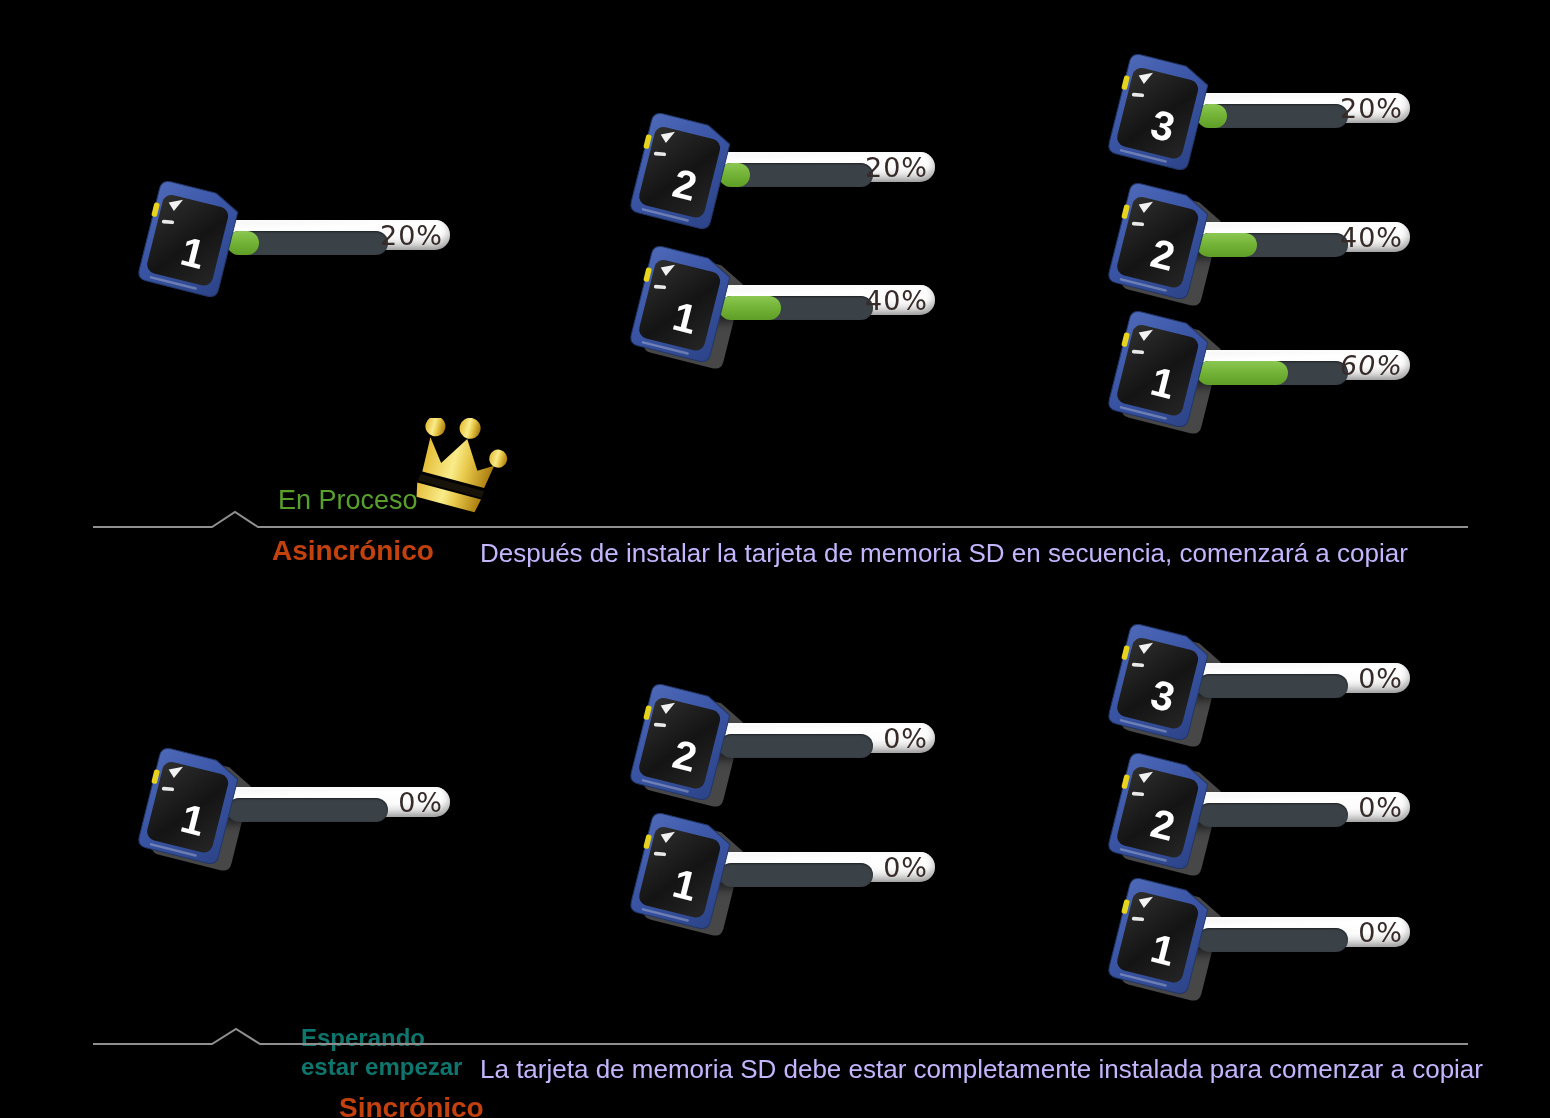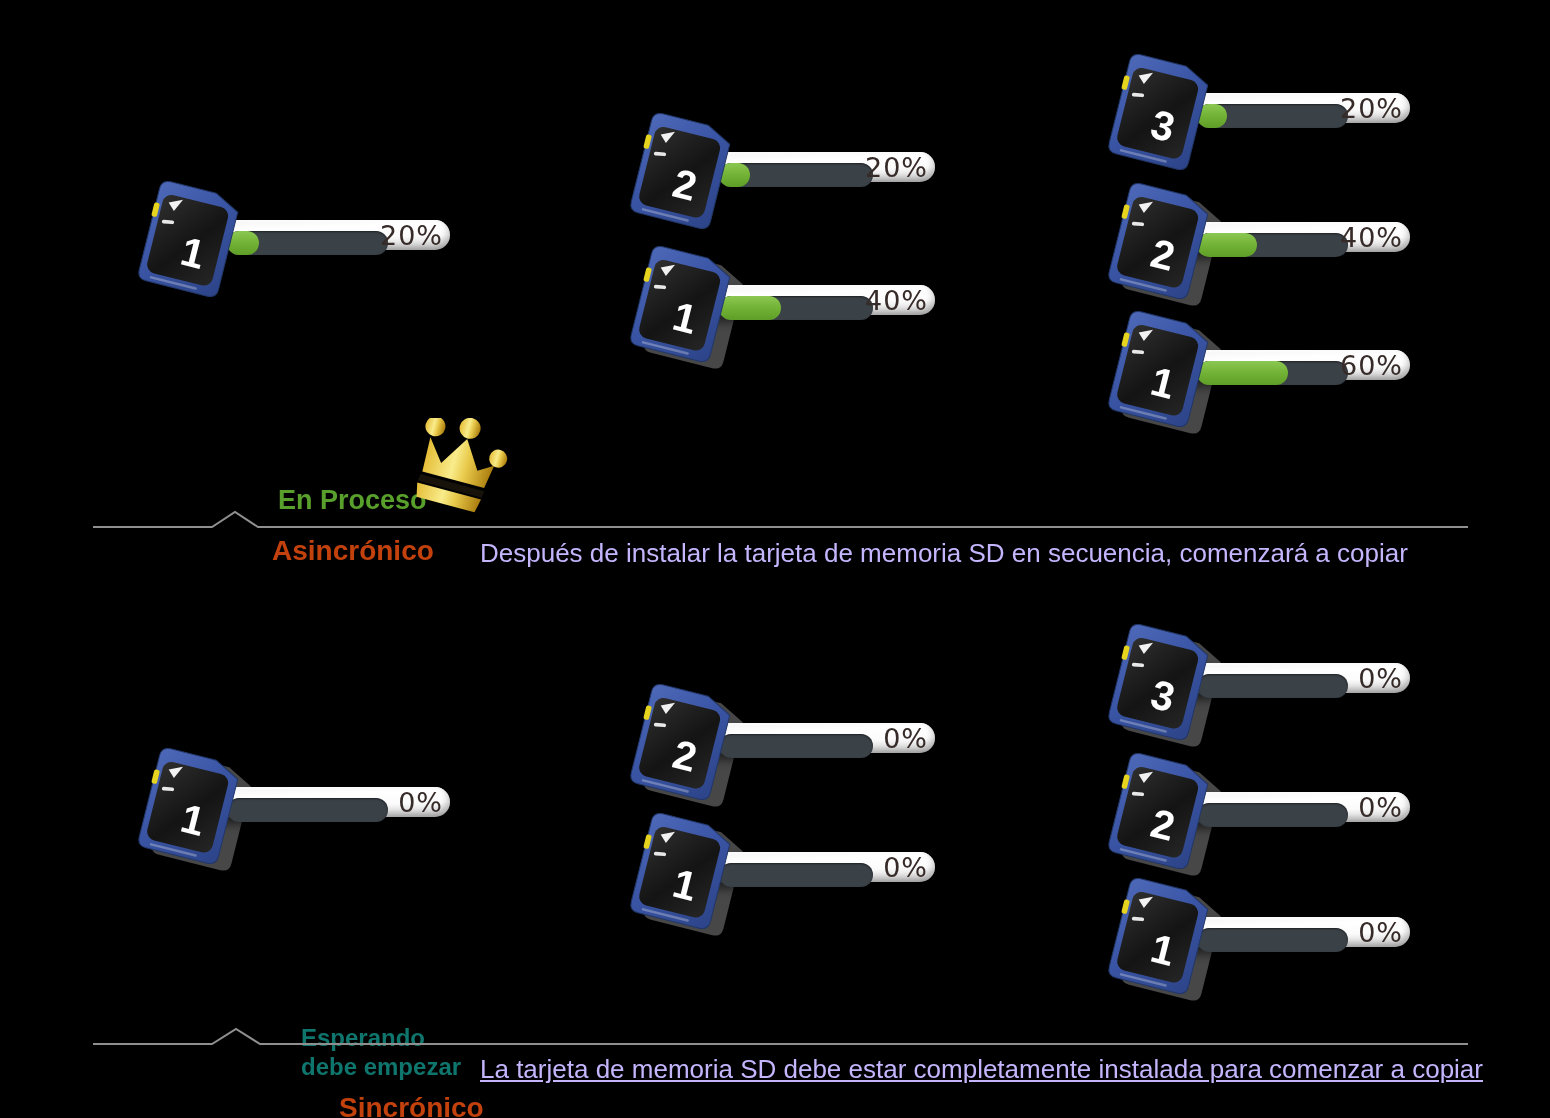--- a/index.html
+++ b/index.html
@@ -38,29 +38,29 @@
   .card-arrow{fill:#f2f2f2;}
   .card-dash{fill:#e8e8e8;}
   .card-tab{fill:#e7d41f;}
   .card-ridge{stroke:rgba(255,255,255,.28);stroke-width:2.5;stroke-linecap:round;}
 
   
   .divider{position:absolute;left:93px;width:1375px;height:20px;}
   .divider polyline{fill:none;stroke:#8f8f8f;stroke-width:2;}
   #divider-async{top:509px;}
   #divider-sync{top:1026px;}
-  .status-green{position:absolute;left:278px;top:485px;color:#58a02b;font-size:27px;font-weight:bold;}
+  .status-green{position:absolute;left:278px;top:485px;color:#58a02b;font-size:27px;font-weight:normal;}
   .status-red{position:absolute;left:301px;top:1023px;color:#0f766e;font-size:24px;font-weight:bold;line-height:29px;}
   .crown{position:absolute;left:405px;top:418px;}
   .title{position:absolute;font-size:28px;font-weight:bold;color:#c2410c;white-space:nowrap;}
   #title-async{left:272px;top:535px;}
   #title-sync{left:301px;top:1092px;margin-left:38px;}
   .desc{position:absolute;font-size:26px;color:#c4b5fd;white-space:nowrap;}
   #desc-async{left:480px;top:538px;}
-  #desc-sync{left:480px;top:1054px;text-decoration:underline;}
+  #desc-sync{left:480px;top:1054px;}
 </style>
 </head>
 <body>
 
 <svg width="0" height="0" style="position:absolute" aria-hidden="true">
   <defs>
     <linearGradient id="cardGrad" x1="0" y1="0" x2="1" y2="1">
       <stop offset="0" stop-color="#4d69b8"></stop>
       <stop offset="0.45" stop-color="#3a55a5"></stop>
       <stop offset="1" stop-color="#2c4387"></stop>
@@ -171,21 +171,21 @@
       <polygon class="card-arrow" points="12,20 25,14 19,27"></polygon>
       <rect class="card-dash" x="10" y="37" width="12" height="3.6" rx="1.8" transform="rotate(-10 16 39)"></rect>
       <rect class="card-tab" x="-1.5" y="23" width="5.5" height="14" rx="2"></rect>
       <text class="card-number" x="47" y="76" text-anchor="middle">2</text>
     </svg>
   </div>
     <div class="unit" style="left: 1118px; top: 315px; width: 292px;">
     <svg class="card-shadow" viewBox="0 0 80 100">
       <path d="M9,0 L55,0 L80,13 L80,91 Q80,100 71,100 L9,100 Q0,100 0,91 L0,9 Q0,0 9,0 Z"></path>
     </svg>
-    <div class="bar" style="width: 235px;">
+    <div class="bar" style="width: 235px; font-style: italic;">
       <div class="track">
         <div class="fill" style="width: 60%;"></div>
       </div>
       <div class="pct">60%</div>
     </div>
     <svg class="card" viewBox="0 0 80 100">
       <path class="card-body" d="M9,0 L55,0 L80,13 L80,91 Q80,100 71,100 L9,100 Q0,100 0,91 L0,9 Q0,0 9,0 Z"></path>
       <rect class="card-label" x="6" y="12" width="66" height="79" rx="9"></rect>
       <line class="card-ridge" x1="13" y1="95.5" x2="58" y2="95.5"></line>
       <polygon class="card-arrow" points="12,20 25,14 19,27"></polygon>
@@ -330,19 +330,19 @@
   </g>
 </svg>
 <svg class="divider" id="divider-async" viewBox="0 0 1375 20" preserveAspectRatio="none">
   <polyline points="0,18 119,18 142,3 165,18 1375,18"></polyline>
 </svg>
 <div class="title" id="title-async">Asincrónico</div>
 <div class="desc" id="desc-async">Después de instalar la tarjeta de memoria SD en secuencia, comenzará a copiar</div>
 
 <div class="status-red">
   <div>Esperando</div>
-  <div>debe empezar</div>
+  <div>estar empezar</div>
 </div>
 <svg class="divider" id="divider-sync" viewBox="0 0 1375 20" preserveAspectRatio="none">
   <polyline points="0,18 119,18 143,3 167,18 1375,18"></polyline>
 </svg>
 <div class="title" id="title-sync">Sincrónico</div>
 <div class="desc" id="desc-sync">La tarjeta de memoria SD debe estar completamente instalada para comenzar a copiar</div>
 
 </body></html>

